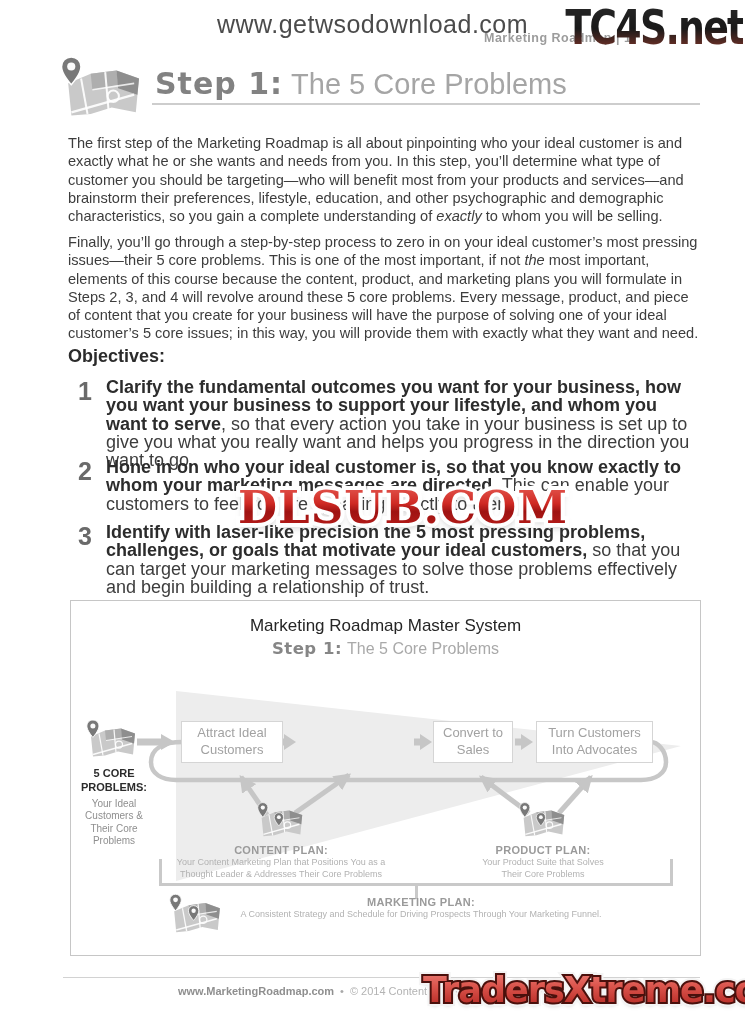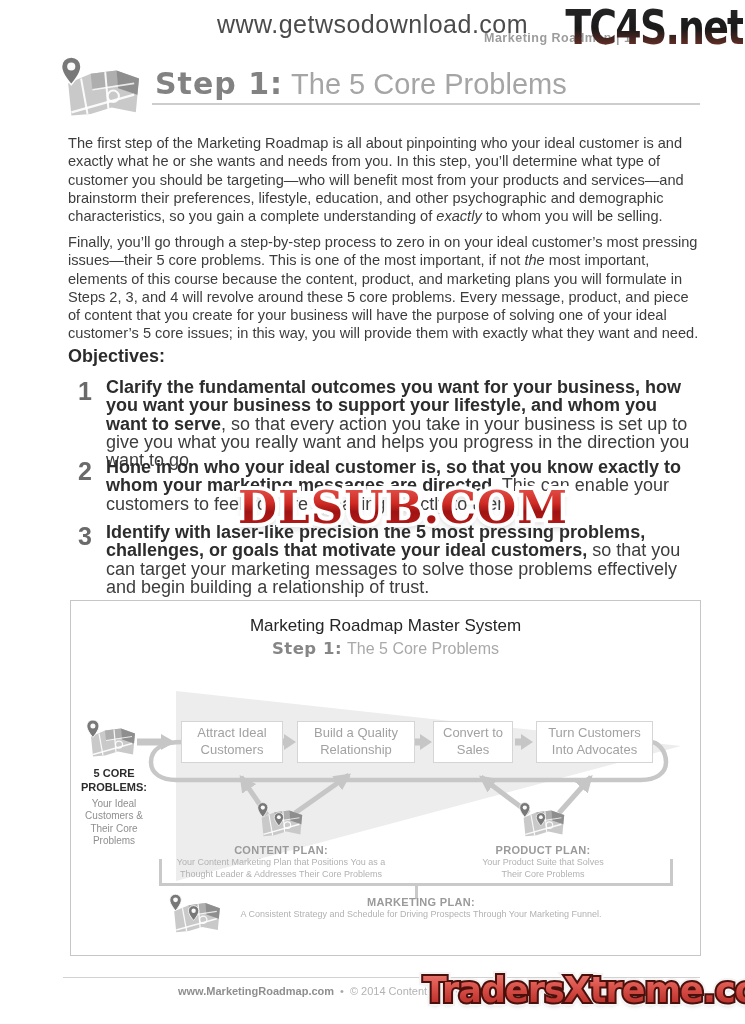--- a/index.html
+++ b/index.html
@@ -205,21 +205,20 @@
         </g>
 
       <line x1="196" y1="214" x2="170" y2="176" stroke="#c6c6c6" stroke-width="5" marker-end="url(#ah)"></line>
       <line x1="224" y1="212" x2="278" y2="174" stroke="#c6c6c6" stroke-width="5" marker-end="url(#ah)"></line>
 
       <line x1="458" y1="212" x2="410" y2="176" stroke="#c6c6c6" stroke-width="5" marker-end="url(#ah)"></line>
       <line x1="488" y1="212" x2="520" y2="176" stroke="#c6c6c6" stroke-width="5" marker-end="url(#ah)"></line>
     </svg>
 
     <div class="flow-box fb1">Attract Ideal Customers</div>
-    <div class="flow-box fb2">Build a Quality Relationship</div>
     <div class="flow-box fb3">Convert to Sales</div>
     <div class="flow-box fb4">Turn Customers Into Advocates</div>
 
     <svg class="src-icon" viewBox="0 0 104 82">
         <use href="#map-icon-one-pin"></use>
       </svg>
     <div class="src-label">
       <div class="b">5 CORE</div>
       <div class="b">PROBLEMS:</div>
       <div class="d">Your Ideal Customers &amp; Their Core Problems</div>

